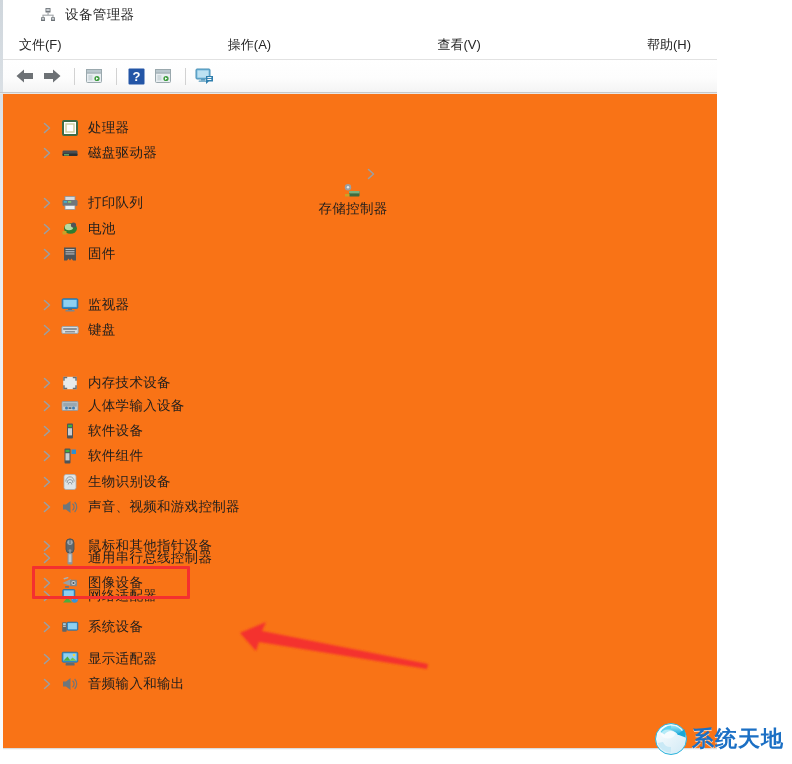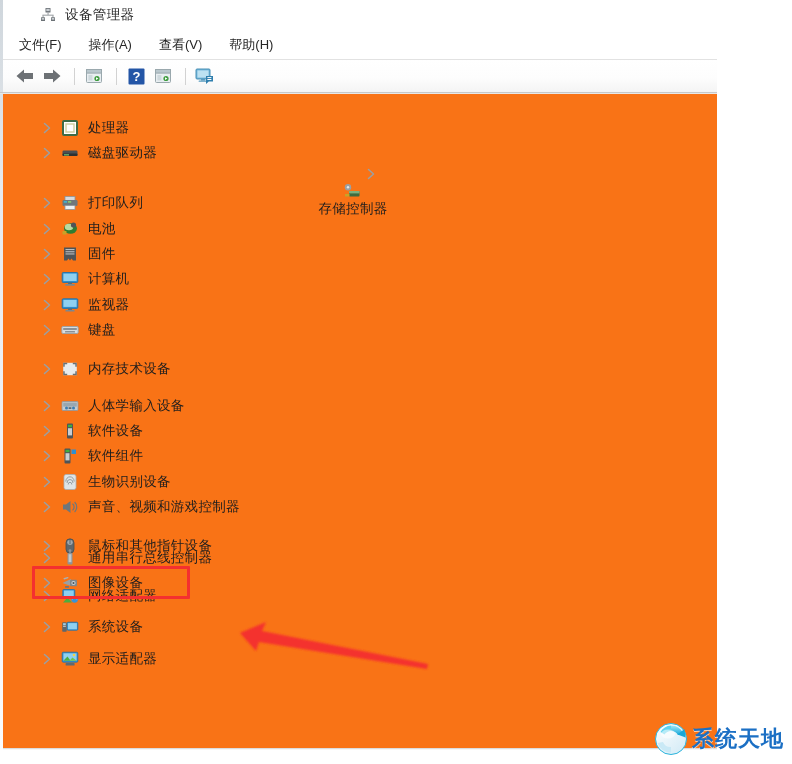--- a/index.html
+++ b/index.html
@@ -36,21 +36,21 @@
   #title-text{
     font-size:13.5px;color:#2b2b2b;letter-spacing:.4px;
     filter:blur(.35px);
   }
 
   
   #menu-bar{
     position:absolute;left:3px;top:30px;width:715px;height:29px;
     background:#ffffff;
     display:flex;align-items:center;
-    padding-left:16px;box-sizing:border-box;
+    padding-left:16px;box-sizing:border-box;justify-content:space-between;
   }
   #menu-bar .menu-item{
     font-size:13px;color:#262626;margin-right:27px;
     filter:blur(.35px);cursor:default;
   }
   #menu-sep{
     position:absolute;left:3px;top:59px;width:714px;height:1px;
     background:#e2e2e2;
   }
 
@@ -305,34 +305,20 @@
   </svg>
         </span>
         <span class="row-icon"><svg width="18" height="18" viewBox="0 0 18 18">
         <path d="M3 2.5 h12 v13 h-3 l-1.5 -2 l-1.5 2 l-1.5 -2 l-1.5 2 h-3 Z" fill="#4f5457"></path>
         <rect x="4.5" y="4" width="9" height="1.1" fill="#b9bdc0"></rect>
         <rect x="4.5" y="6.2" width="9" height="1.1" fill="#b9bdc0"></rect>
         <rect x="4.5" y="8.4" width="9" height="1.1" fill="#b9bdc0"></rect>
       </svg></span>
         <span class="row-label">固件</span>
       </div>
-      <div class="tree-row" style="top: 172.8px;">
-        <span class="chevron">
-          <svg width="10" height="12" viewBox="0 0 10 12">
-    <path d="M2.5 1.5 L7.5 6 L2.5 10.5" stroke="#9aa0a4" stroke-width="1.5" fill="none" stroke-linecap="round" stroke-linejoin="round"></path>
-  </svg>
-        </span>
-        <span class="row-icon"><svg width="18" height="18" viewBox="0 0 18 18">
-        <rect x="1.2" y="2.5" width="15.6" height="10" rx="1" fill="#2f8fd0" stroke="#2472a8" stroke-width="0.9"></rect>
-        <rect x="2.4" y="3.6" width="13.2" height="7.4" fill="#8fd0f0"></rect>
-        <rect x="7" y="12.5" width="4" height="1.8" fill="#5d6a72"></rect>
-        <rect x="4.2" y="14.1" width="9.6" height="1.6" rx="0.6" fill="#7c888f"></rect>
-      </svg></span>
-        <span class="row-label">计算机</span>
-      </div>
       <div class="tree-row" style="top: 198.1px;">
         <span class="chevron">
           <svg width="10" height="12" viewBox="0 0 10 12">
     <path d="M2.5 1.5 L7.5 6 L2.5 10.5" stroke="#9aa0a4" stroke-width="1.5" fill="none" stroke-linecap="round" stroke-linejoin="round"></path>
   </svg>
         </span>
         <span class="row-icon"><svg width="18" height="18" viewBox="0 0 18 18">
         <rect x="1.2" y="2.8" width="15.6" height="9.6" rx="1" fill="#2f8fd0" stroke="#2472a8" stroke-width="0.9"></rect>
         <rect x="2.4" y="3.9" width="13.2" height="7" fill="#8fd0f0"></rect>
         <rect x="7" y="12.4" width="4" height="1.7" fill="#5d6a72"></rect>
@@ -346,21 +332,21 @@
     <path d="M2.5 1.5 L7.5 6 L2.5 10.5" stroke="#9aa0a4" stroke-width="1.5" fill="none" stroke-linecap="round" stroke-linejoin="round"></path>
   </svg>
         </span>
         <span class="row-icon"><svg width="18" height="18" viewBox="0 0 18 18">
         <rect x="0.8" y="5.5" width="16.4" height="7" rx="1.2" fill="#d8dcdf" stroke="#9aa0a4" stroke-width="0.9"></rect>
         <rect x="2.2" y="7" width="13.6" height="2" fill="#8b9196"></rect>
         <rect x="4" y="10" width="10" height="1.4" rx="0.5" fill="#8b9196"></rect>
       </svg></span>
         <span class="row-label">键盘</span>
       </div>
-      <div class="tree-row" style="top: 262px;">
+      <div class="tree-row" style="top: 276px;">
         <span class="chevron">
           <svg width="10" height="12" viewBox="0 0 10 12">
     <path d="M2.5 1.5 L7.5 6 L2.5 10.5" stroke="#9aa0a4" stroke-width="1.5" fill="none" stroke-linecap="round" stroke-linejoin="round"></path>
   </svg>
         </span>
         <span class="row-icon"><svg width="18" height="18" viewBox="0 0 18 18">
         <rect x="2.2" y="2.8" width="13.6" height="12.4" fill="#e7eaec"></rect>
         <path d="M2.2 2.8 h4 v1.5 h-2.5 v2.5 h-1.5 Z" fill="#6a7074"></path>
         <path d="M15.8 2.8 h-4 v1.5 h2.5 v2.5 h1.5 Z" fill="#6a7074"></path>
         <path d="M2.2 15.2 h4 v-1.5 h-2.5 v-2.5 h-1.5 Z" fill="#6a7074"></path>
@@ -518,20 +504,33 @@
         </span>
         <span class="row-icon"><svg width="18" height="18" viewBox="0 0 18 18">
         <rect x="1.2" y="2.2" width="15.6" height="10" rx="1" fill="#2f8fd0" stroke="#2472a8" stroke-width="0.8"></rect>
         <rect x="2.4" y="3.3" width="13.2" height="7.4" fill="#8fd0f0"></rect>
         <path d="M2.4 10.7 L6.5 6.4 L9.6 10.7 Z" fill="#4cae3f"></path>
         <path d="M8.4 10.7 L11.5 7.6 L15.6 10.7 Z" fill="#6ec64f"></path>
         <circle cx="13" cy="5" r="1.3" fill="#f2d24b"></circle>
         <rect x="4.6" y="13" width="9" height="2.6" rx="0.7" fill="#5e6a71"></rect>
       </svg></span>
         <span class="row-label">显示适配器</span>
+      </div>
+      <div class="tree-row" style="top: 577.6px;">
+        <span class="chevron">
+          <svg width="10" height="12" viewBox="0 0 10 12">
+    <path d="M2.5 1.5 L7.5 6 L2.5 10.5" stroke="#9aa0a4" stroke-width="1.5" fill="none" stroke-linecap="round" stroke-linejoin="round"></path>
+  </svg>
+        </span>
+        <span class="row-icon"><svg width="18" height="18" viewBox="0 0 18 18">
+        <path d="M2 6.5 h3 L9.5 3 v12 L5 11.5 H2 Z" fill="#6e767b"></path>
+        <path d="M11.5 5.8 a4 4 0 0 1 0 6.4" stroke="#6e767b" stroke-width="1.2" fill="none"></path>
+        <path d="M13.6 4 a7 7 0 0 1 0 10" stroke="#6e767b" stroke-width="1.2" fill="none"></path>
+      </svg></span>
+        <span class="row-label">音频输入和输出</span>
       </div>
     </div>
 
   <div id="bottom-strip"></div>
 
   <div id="highlight-box" style="left: 32px; top: 566.4px; width: 158px; height: 33px; border-color: rgb(244, 48, 47);"></div>
 
   <svg id="pointer-arrow" viewBox="0 0 200 60">
     <defs>
       <filter id="arrowBlur" x="-20%" y="-40%" width="140%" height="180%">

